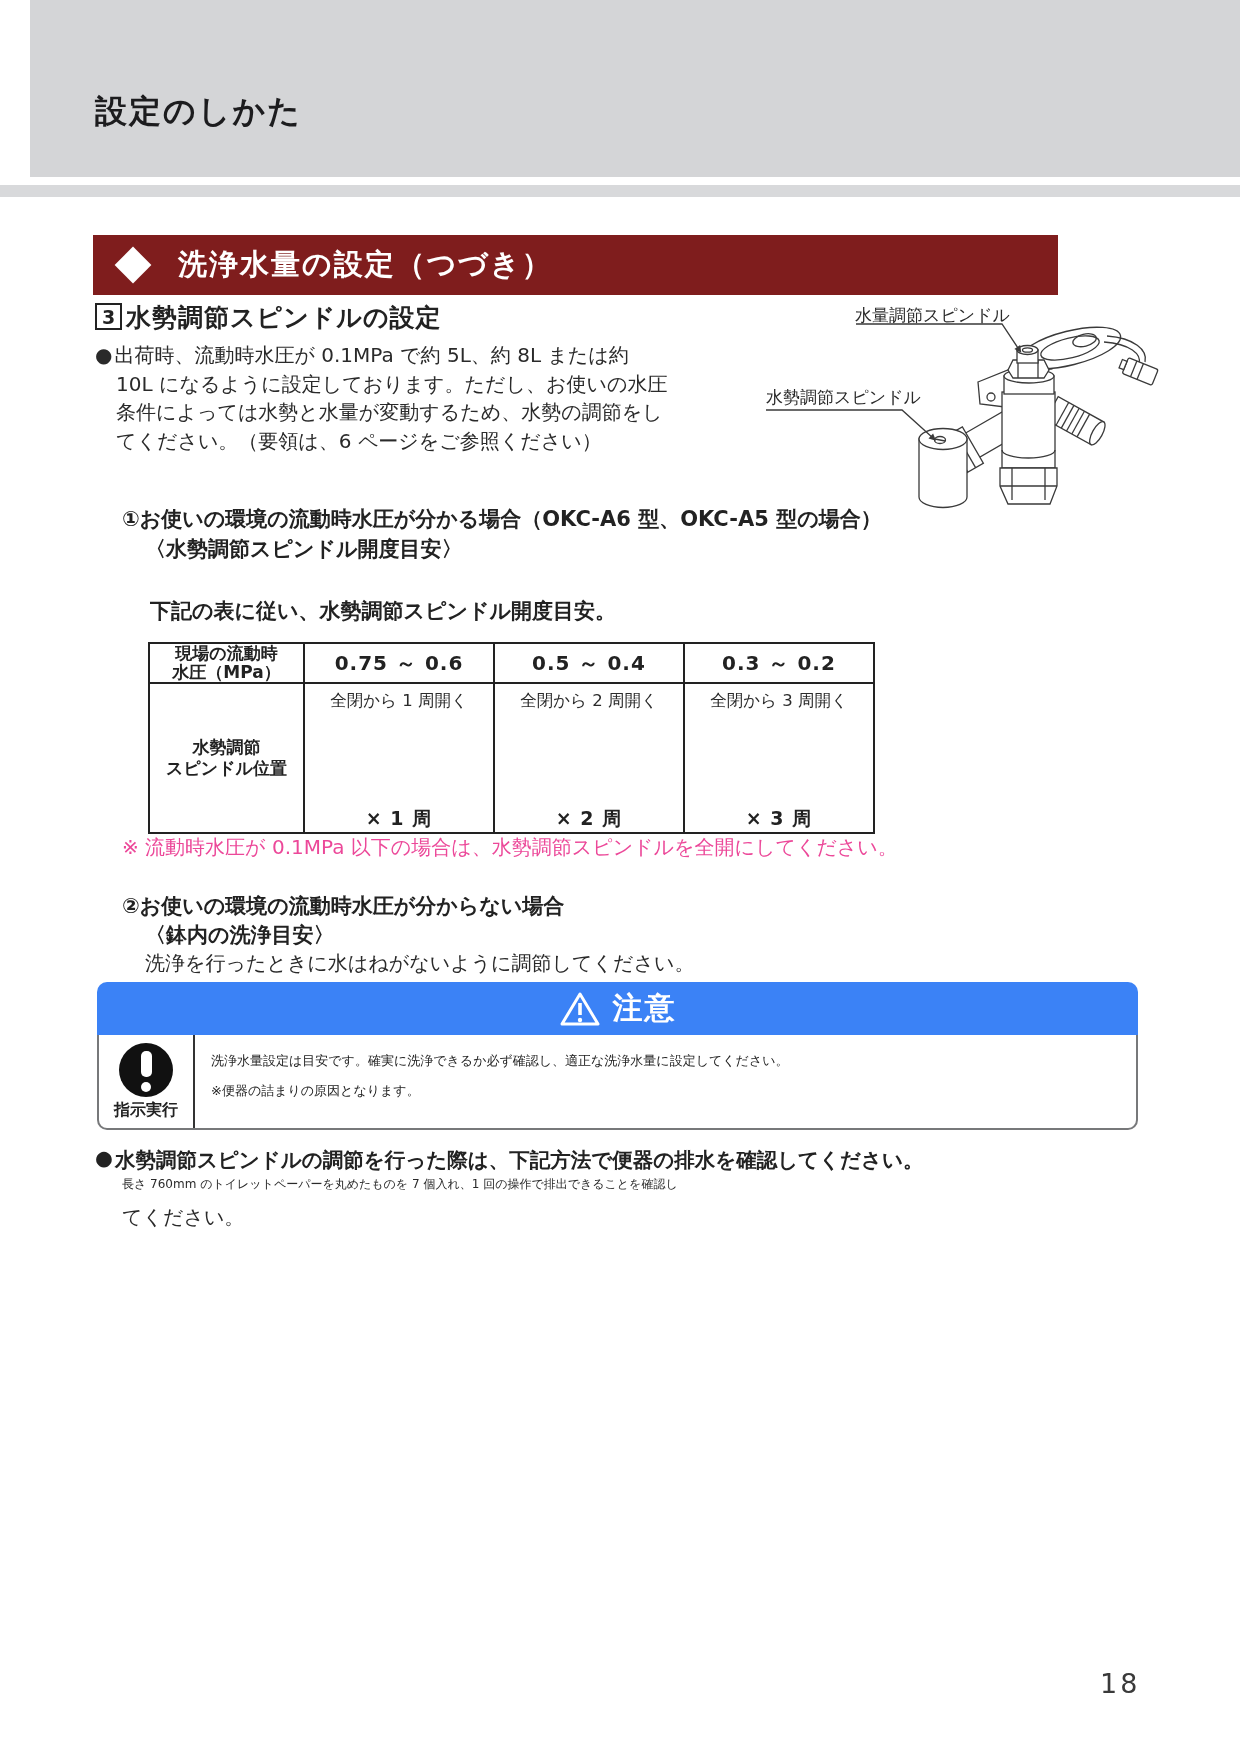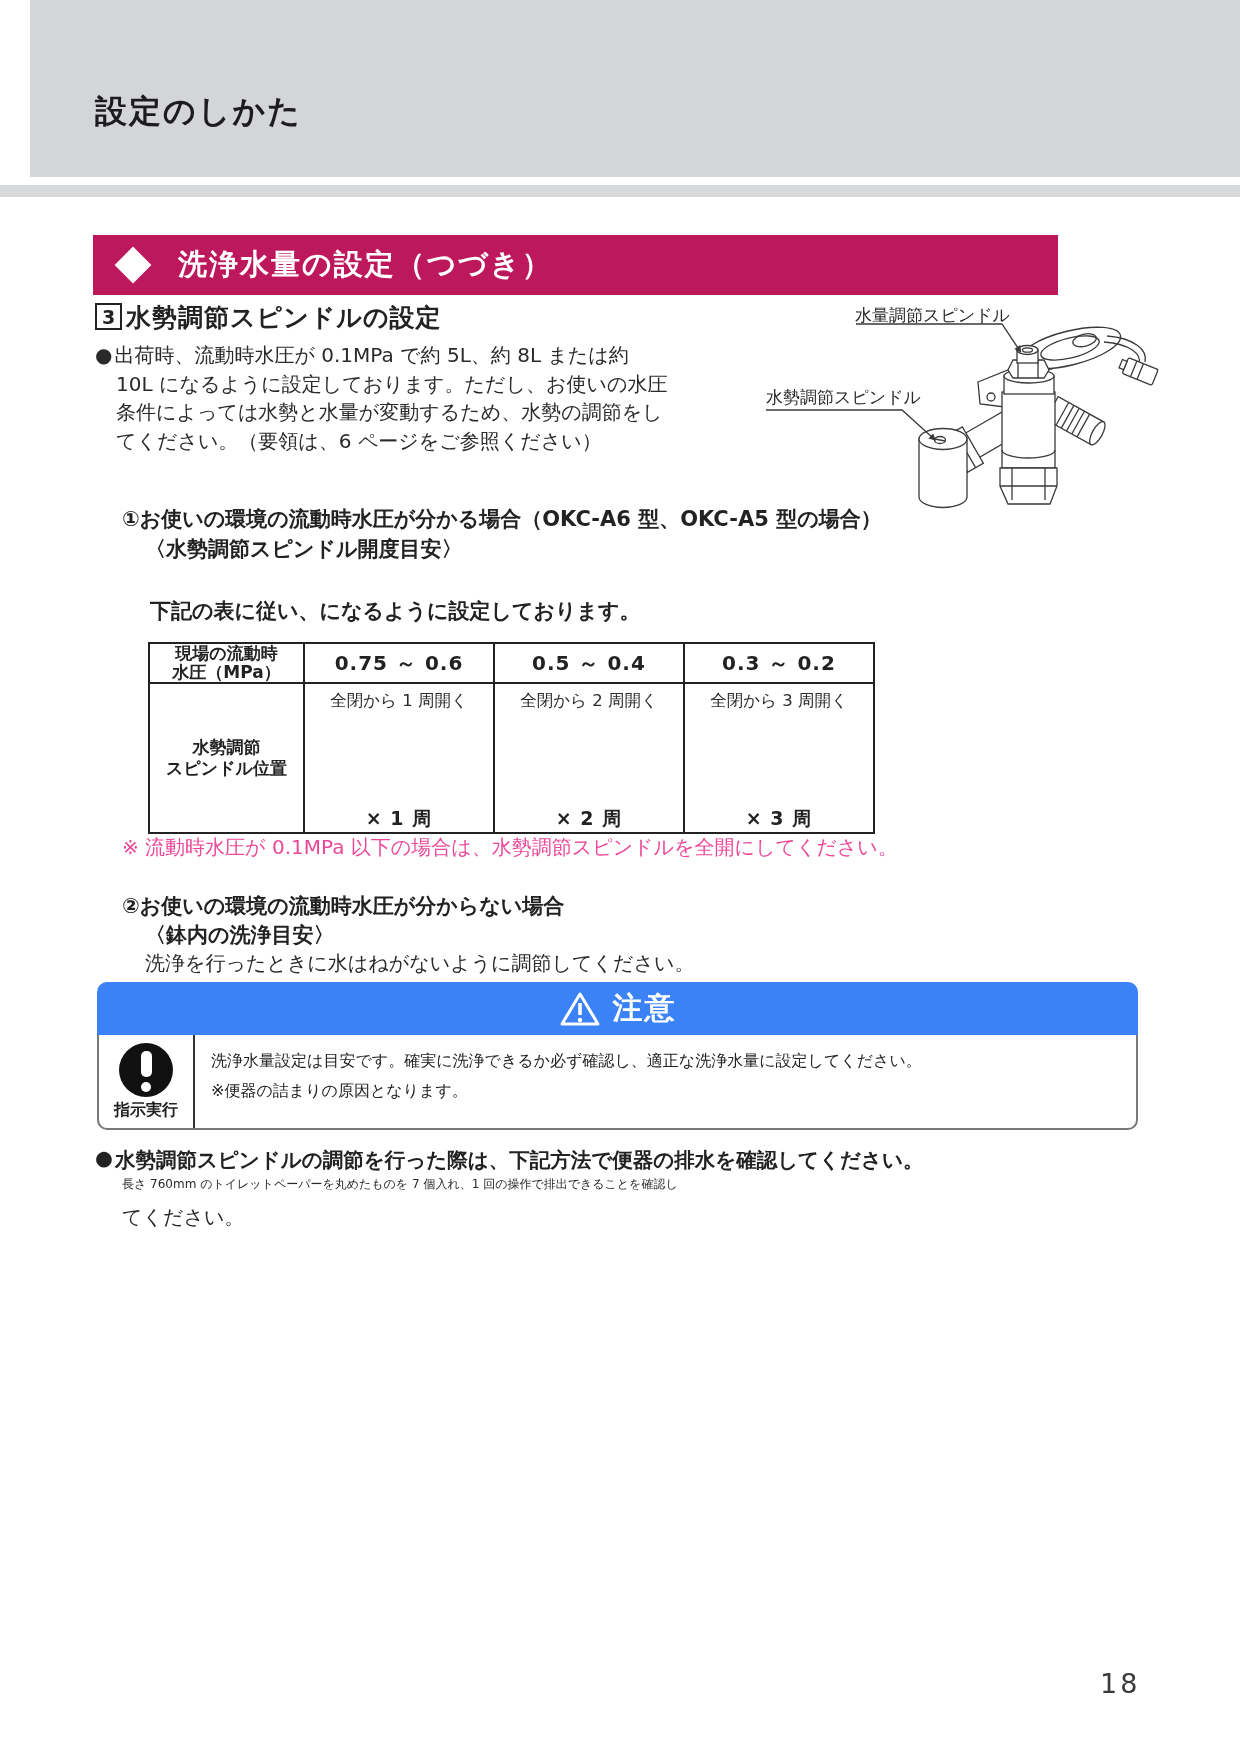--- a/index.html
+++ b/index.html
@@ -6,21 +6,21 @@
   html,body { background:#ffffff; }
   body { font-family:"DejaVu Sans","Liberation Sans",sans-serif; color:#222; }
   .page { position:relative; width:1240px; height:1754px; background:#fff; overflow:hidden; }
 
   
   .top-band { position:absolute; left:30px; top:0; width:1210px; height:177px; background:#d4d5d7; }
   .page-title { position:absolute; left:95px; top:90px; font-size:32px; font-weight:bold; color:#1c1c1e; letter-spacing:2px; }
   .thin-bar { position:absolute; left:0; top:185px; width:1240px; height:12px; background:#d8d9db; }
 
   
-  .section-bar { position:absolute; left:93px; top:235px; width:965px; height:60px; background:#be185d; display:flex; align-items:center; }
+  .section-bar { position:absolute; left:93px; top:235px; width:965px; height:60px; background:#7f1d1d; display:flex; align-items:center; }
   .diamond { width:26px; height:26px; background:#ffffff; transform:rotate(45deg); margin-left:27px; flex:0 0 auto; }
   .section-title { color:#ffffff; font-size:29px; font-weight:bold; margin-left:32px; letter-spacing:2px; }
 
   
   .sub3 { position:absolute; left:95px; top:301px; display:flex; align-items:flex-start; }
   .numbox { display:inline-flex; width:27px; height:27px; border:2.5px solid #222; align-items:center; justify-content:center; font-size:19px; font-weight:bold; margin-top:2px; }
   .sub3-title { font-size:25px; font-weight:bold; margin-left:4px; letter-spacing:1px; }
 
   
   .lead { position:absolute; left:95px; top:341px; width:580px; font-size:20px; line-height:28.5px; color:#2a2a2a; }
@@ -65,21 +65,21 @@
   
   .caution { position:absolute; left:97px; top:982px; width:1041px; }
   .caution-header { height:53px; background:#3b82f6; border-radius:10px 10px 0 0; display:flex; align-items:center; justify-content:center; }
   .caution-header .ttl { color:#fff; font-size:30px; font-weight:bold; margin-left:12px; letter-spacing:2px; }
   .caution-body { display:flex; border:2.5px solid #77787a; border-top:none; border-radius:0 0 10px 10px; height:95px; background:#fff; }
   .mandatory-cell { flex:0 0 96px; border-right:2px solid #333; display:flex; flex-direction:column; align-items:center; justify-content:center; }
   .mandatory-circle { position:relative; width:54px; height:54px; background:#111; border-radius:50%; }
   .mandatory-circle .bar { position:absolute; left:50%; top:8px; width:11px; height:26px; margin-left:-5.5px; background:#fff; border-radius:5px; }
   .mandatory-circle .dot { position:absolute; left:50%; top:39px; width:10px; height:10px; margin-left:-5px; background:#fff; border-radius:50%; }
   .mandatory-label { font-size:16px; font-weight:bold; margin-top:3px; }
-  .caution-text { padding:11px 0 0 16px; font-size:16px; line-height:30px; color:#222; }
+  .caution-text { padding:11px 0 0 16px; font-size:13px; line-height:30px; color:#222; }
 
   
   .final-heading { position:absolute; left:95px; top:1146px; font-size:20.5px; font-weight:bold; display:flex; }
   .final-heading .bullet { margin-right:2px; }
   .final-line1 { position:absolute; left:122px; top:1176px; font-size:12px; color:#2a2a2a; }
   .final-line2 { position:absolute; left:122px; top:1204px; font-size:20px; color:#2a2a2a; }
 
   .page-num { position:absolute; left:1100px; top:1668px; font-size:27px; color:#3a3a3a; letter-spacing:3px; }
 
   svg .ln { stroke:#3a3a3a; stroke-width:1.3; fill:none; }
@@ -181,21 +181,21 @@
       <polygon class="fl" points="271.3,52.8 270.2,45.0 264.4,49.0"></polygon>
       <path class="ln" d="M16 110 L152 110 L183 138" stroke-width="1.1"></path>
       <polygon class="fl" points="186,140.7 183.1,133.4 178.5,138.6"></polygon>
     </svg>
     <span class="fig-label top">水量調節スピンドル</span>
     <span class="fig-label left">水勢調節スピンドル</span>
   </div>
 
   <div class="case1-heading">①お使いの環境の流動時水圧が分かる場合（OKC-A6 型、OKC-A5 型の場合）</div>
   <div class="case1-sub">〈水勢調節スピンドル開度目安〉</div>
-  <div class="case1-instr">下記の表に従い、になるように設定しております。</div>
+  <div class="case1-instr">下記の表に従い、水勢調節スピンドル開度目安。</div>
 
   <table class="ptable">
     <tbody>
         <tr class="hdr">
       <td class="c0">
         <div class="hdr-col">現場の流動時</div>
         <div class="hdr-col">水圧（MPa）</div>
       </td>
       <td class="c hdr-press">0.75 ～ 0.6</td>
       <td class="c hdr-press">0.5 ～ 0.4</td>

